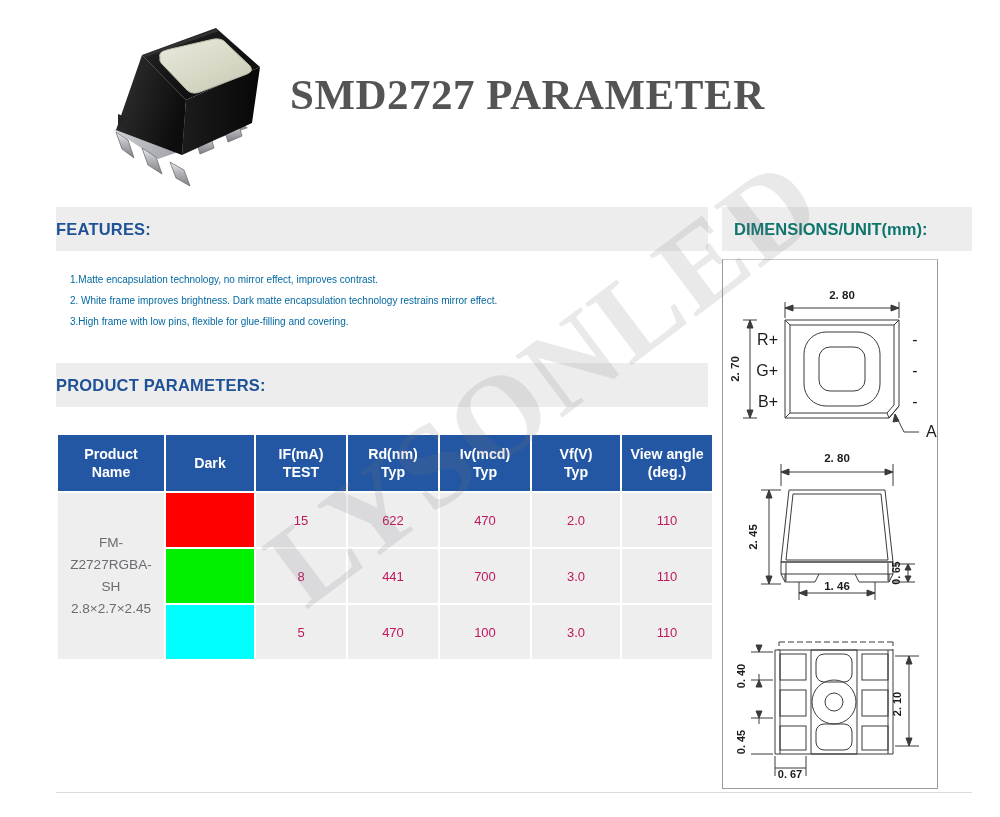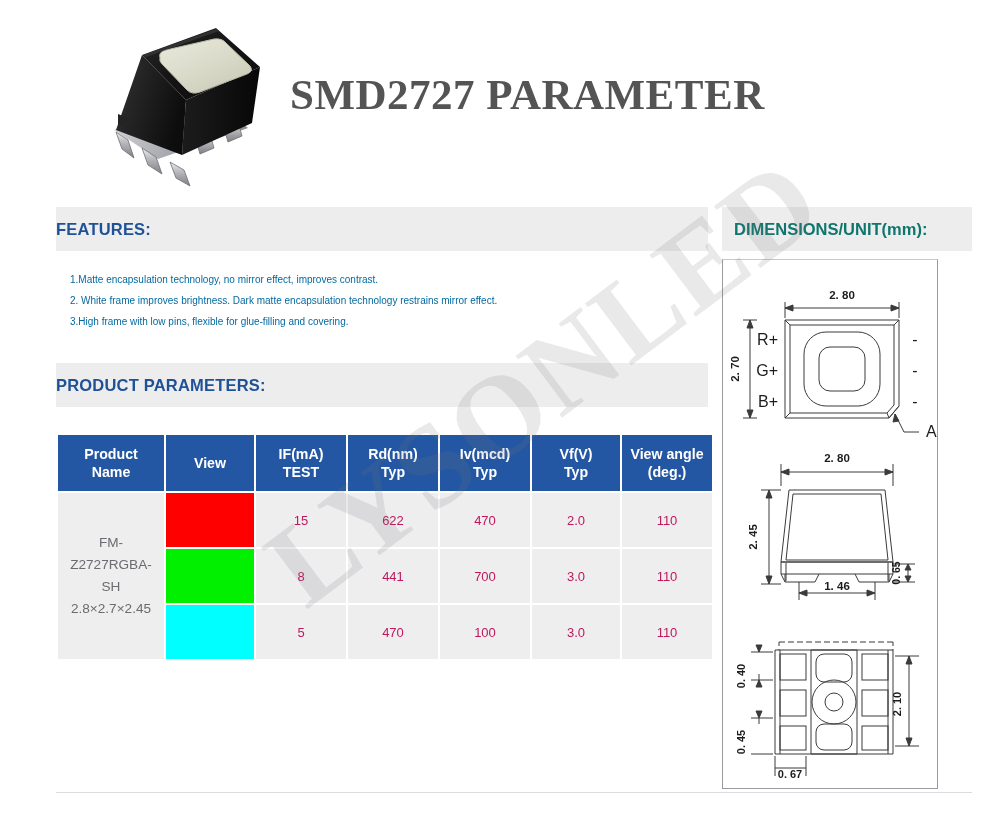--- a/index.html
+++ b/index.html
@@ -310,21 +310,21 @@
           <col class="col-vf">
           <col class="col-view">
       </colgroup>
       <thead>
         <tr>
           <th>
             <div>Product</div>
             <div>Name</div>
           </th>
           <th>
-            <div>View</div>
+            <div>Dark</div>
           </th>
           <th>
             <div>IF(mA)</div>
             <div>TEST</div>
           </th>
           <th>
             <div>Rd(nm)</div>
             <div>Typ</div>
           </th>
           <th>

